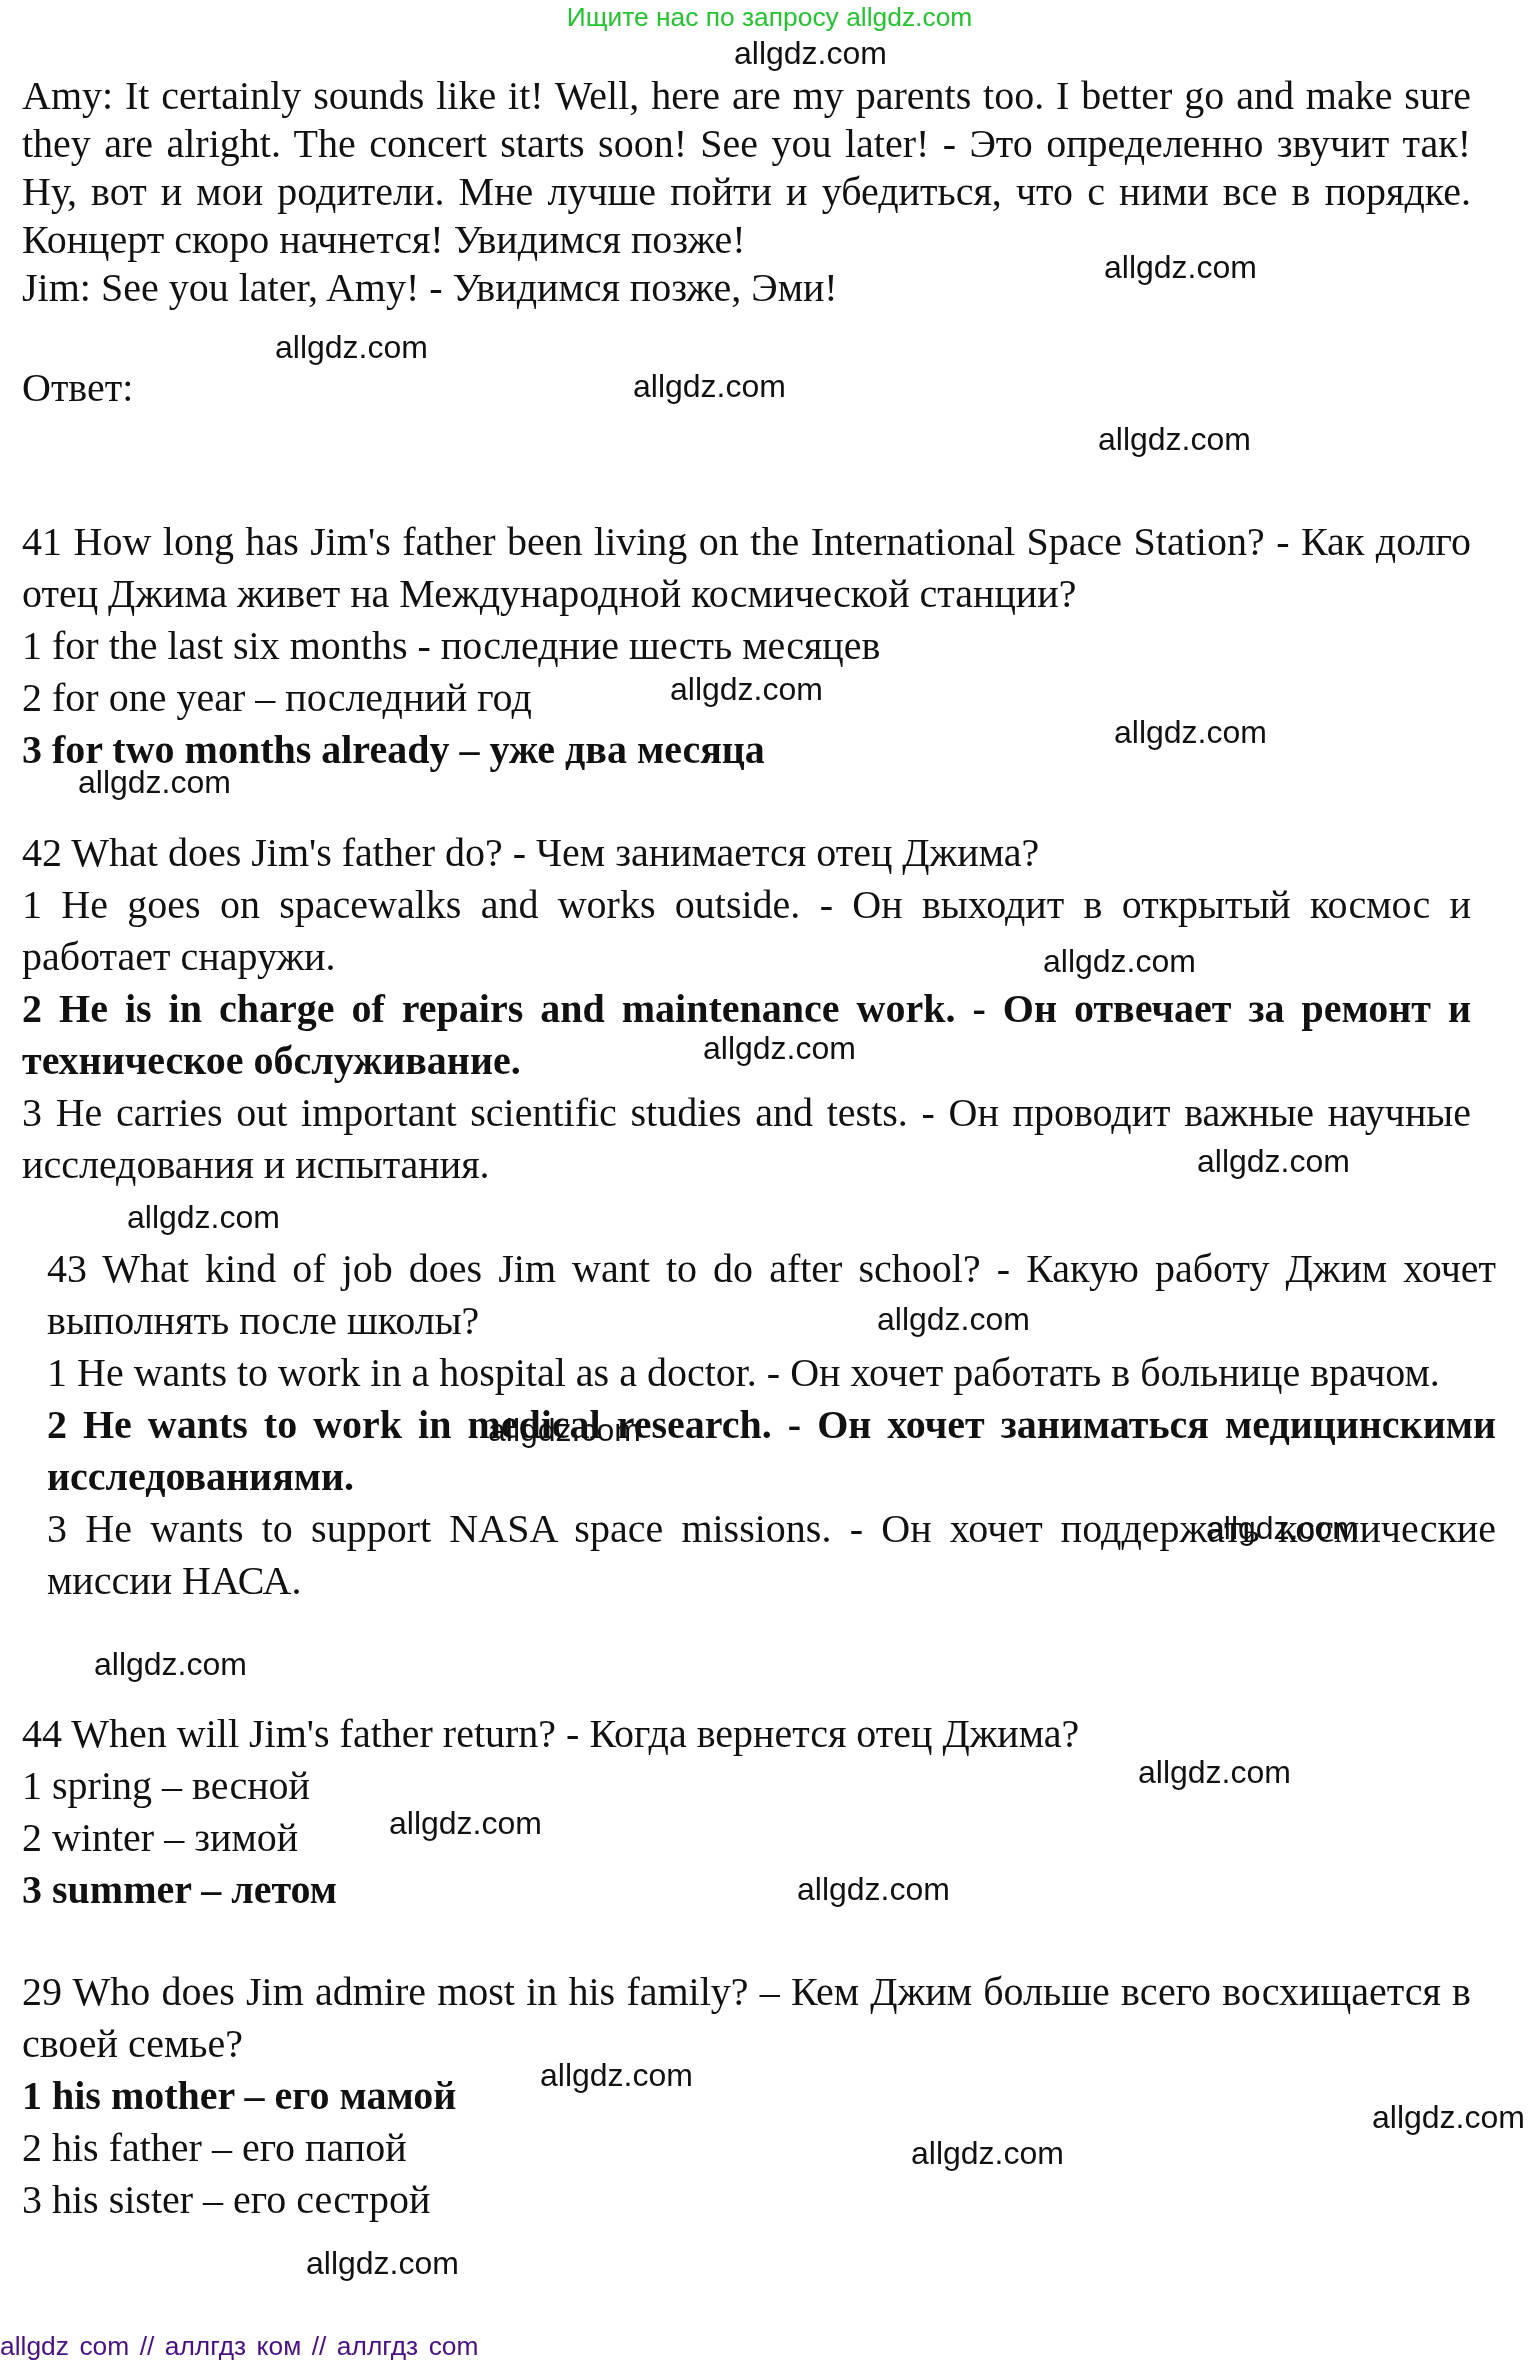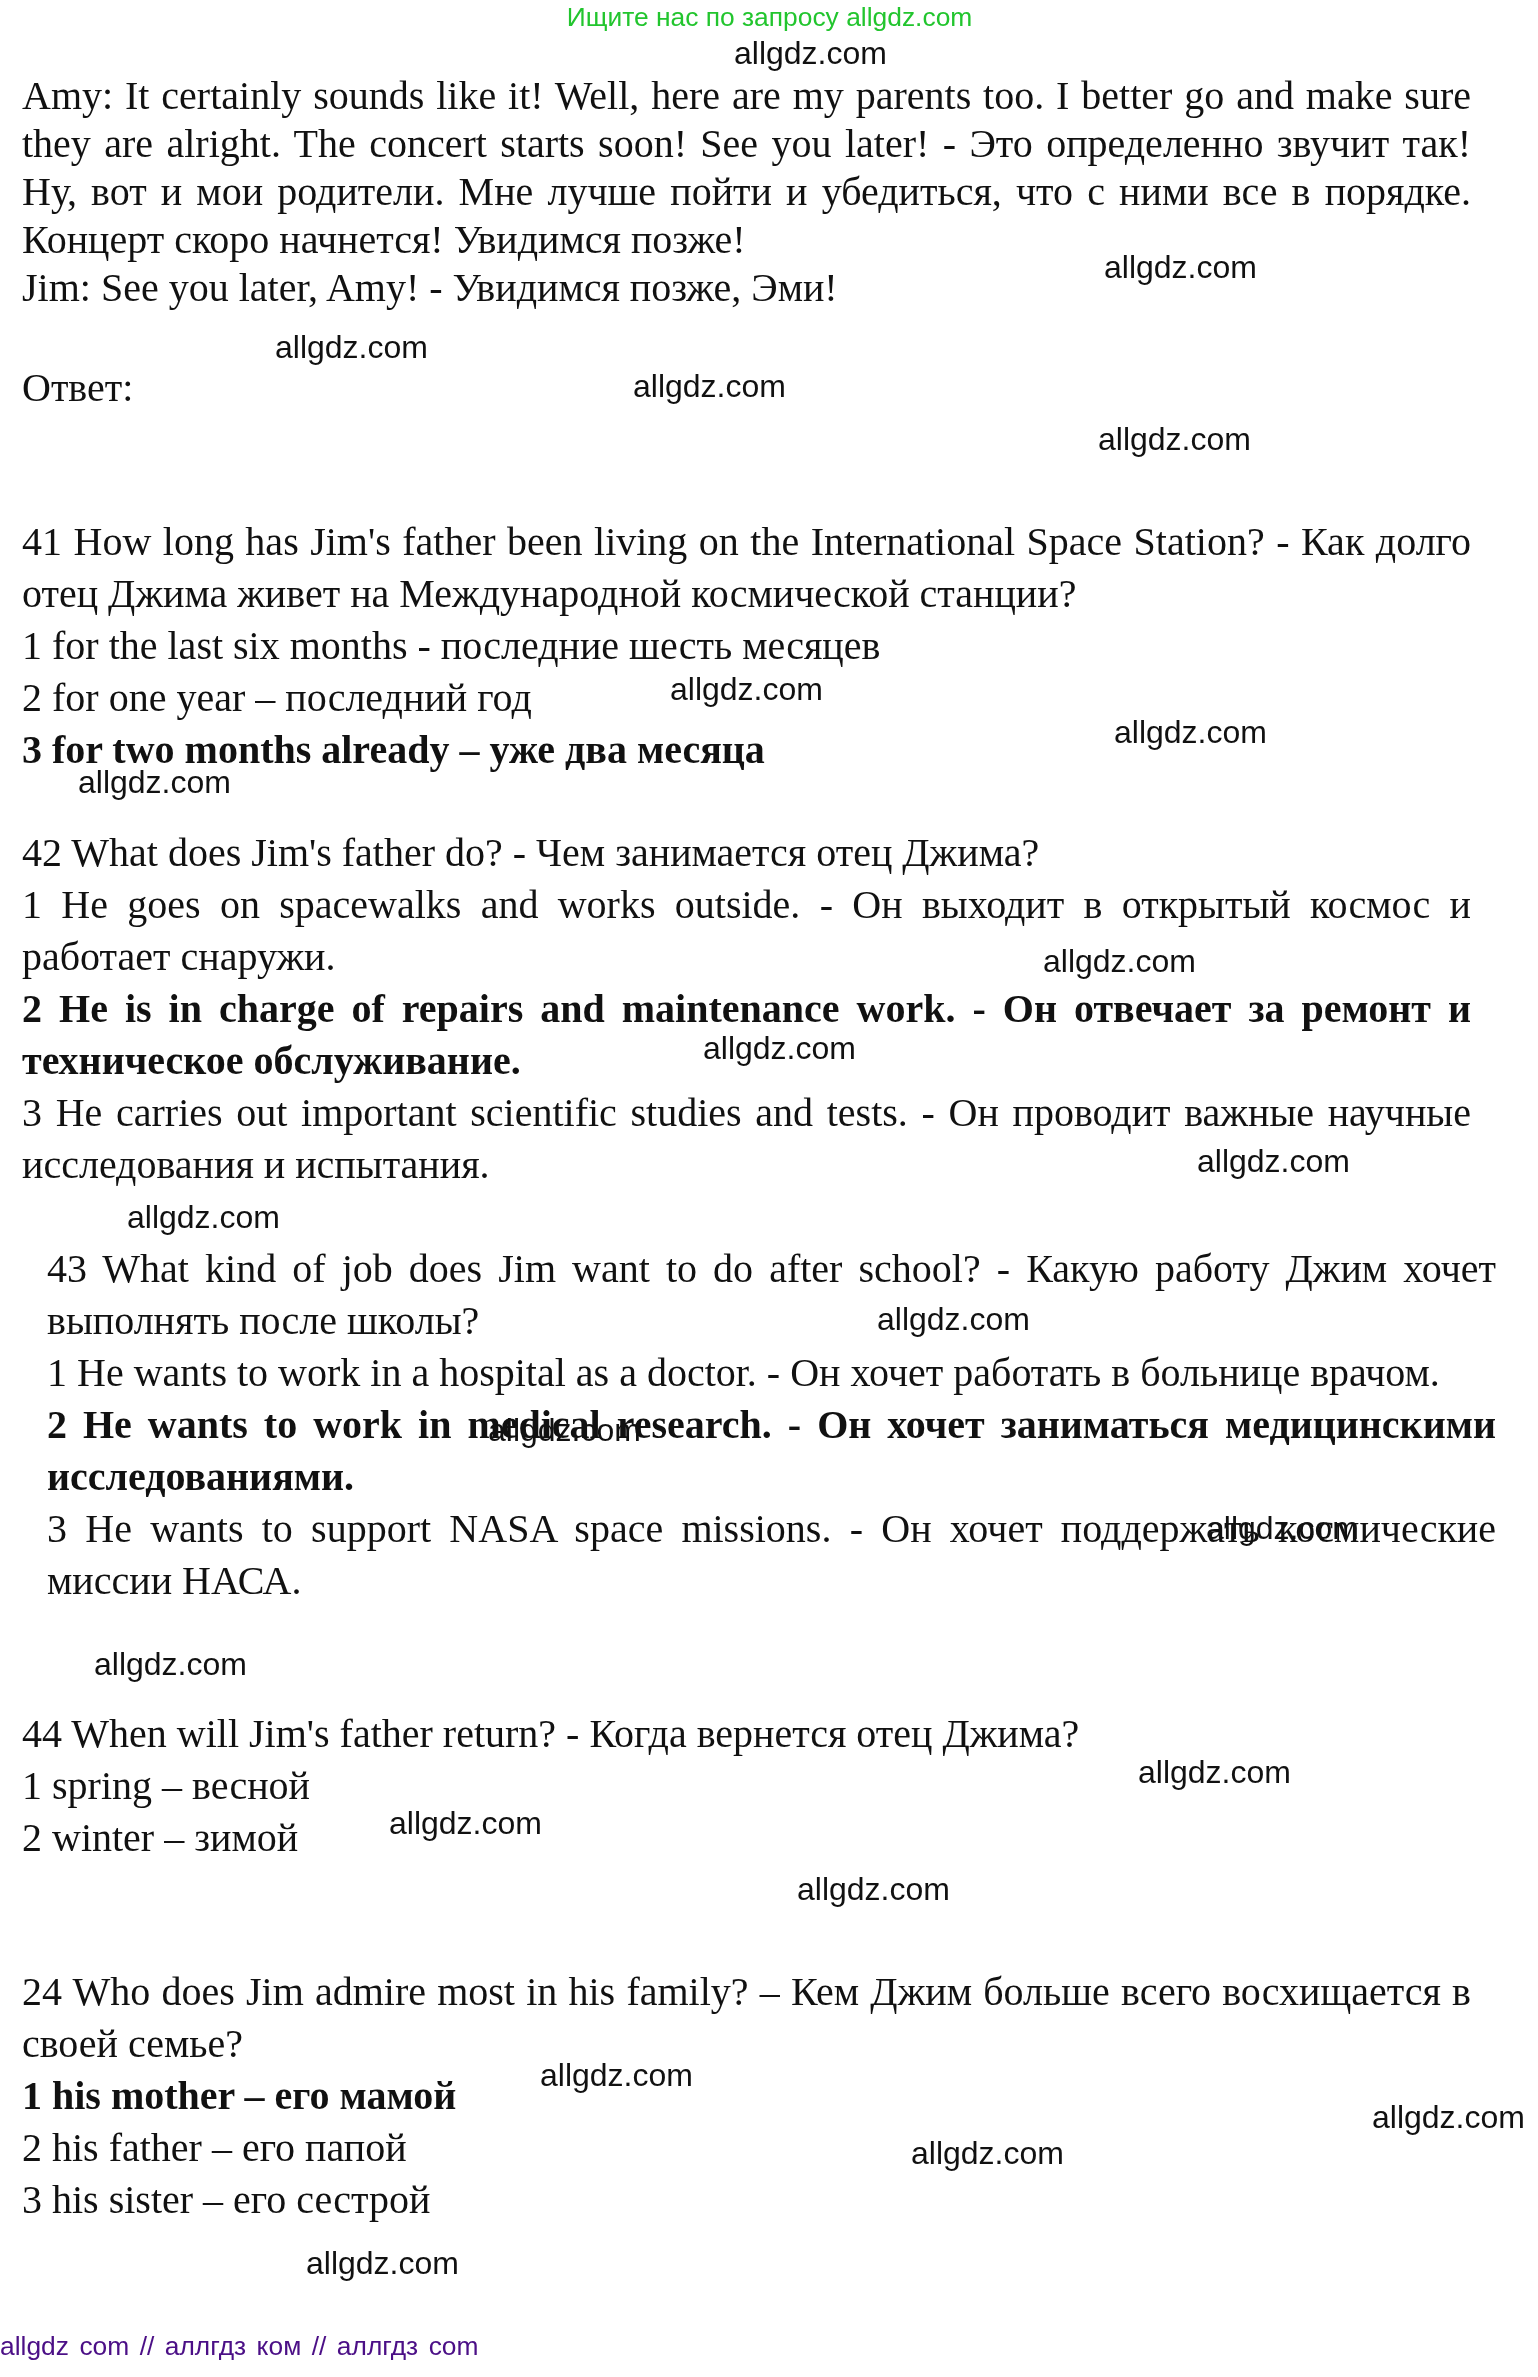--- a/index.html
+++ b/index.html
@@ -87,24 +87,25 @@
     <p class="q">43 What kind of job does Jim want to do after school? - Какую работу Джим хочет выполнять после школы?</p>
     <p class="opt">1 He wants to work in a hospital as a doctor. - Он хочет работать в больнице врачом.</p>
     <p class="opt bold">2 He wants to work in medical research. - Он хочет заниматься медицинскими исследованиями.</p>
     <p class="opt">3 He wants to support NASA space missions. - Он хочет поддержать космические миссии НАСА.</p>
   </div>
 
   <div class="content" style="top:1708px;">
     <p class="q">44 When will Jim's father return? - Когда вернется отец Джима?</p>
     <p class="opt">1 spring – весной</p>
     <p class="opt">2 winter – зимой</p>
+    <p class="opt bold">3 summer – летом</p>
   </div>
 
   <div class="content" style="top:1966px;">
-    <p class="q">24 Who does Jim admire most in his family? – Кем Джим больше всего восхищается в своей семье?</p>
+    <p class="q">29 Who does Jim admire most in his family? – Кем Джим больше всего восхищается в своей семье?</p>
     <p class="opt bold">1 his mother – его мамой</p>
     <p class="opt">2 his father – его папой</p>
     <p class="opt">3 his sister – его сестрой</p>
   </div>
 
   <div class="footer">allgdz com  //  аллгдз ком  //  аллгдз com</div>
 </div>
 
 
 </body></html>

